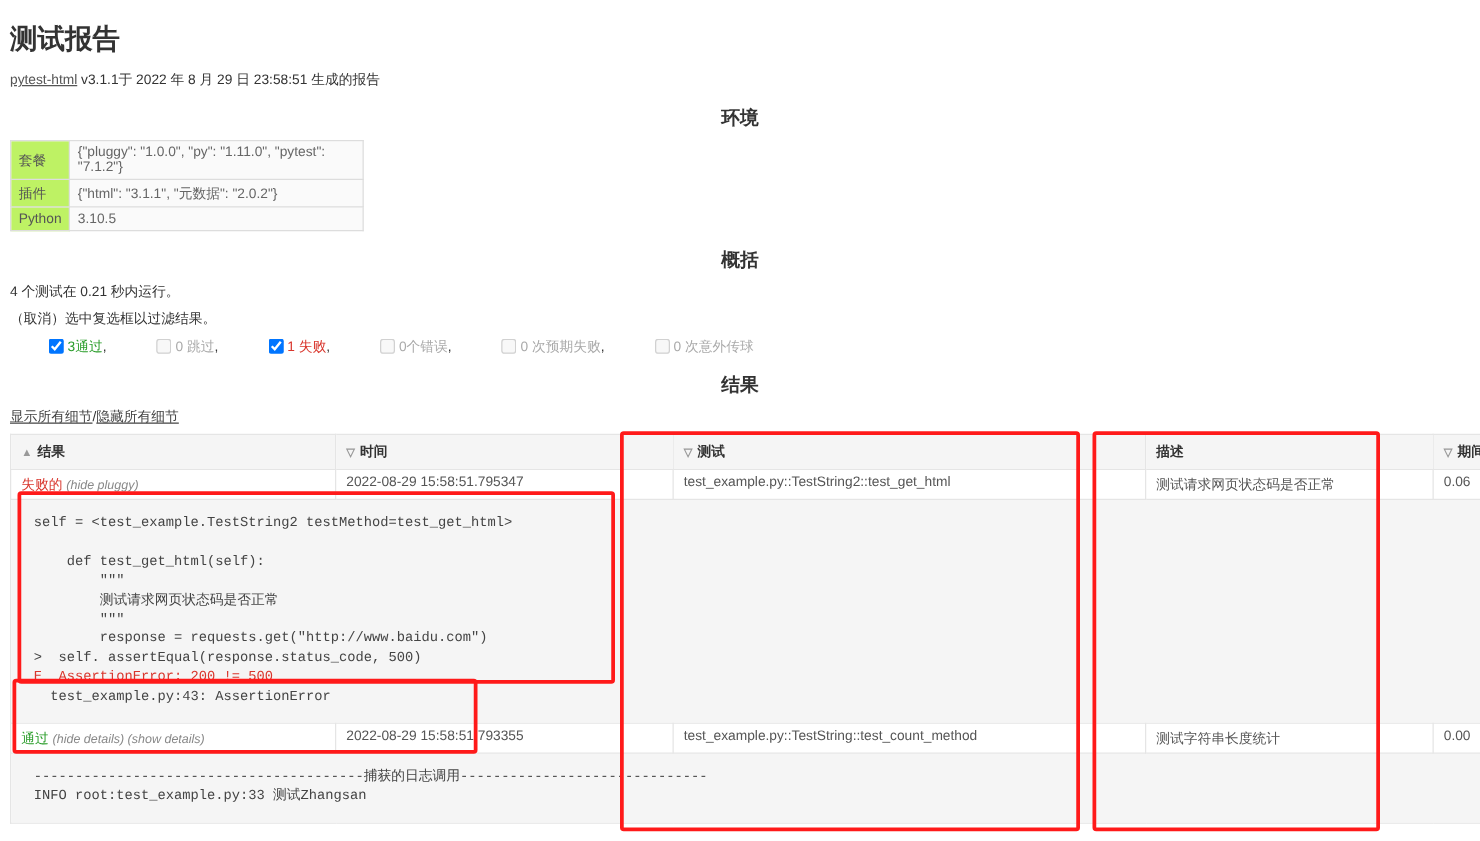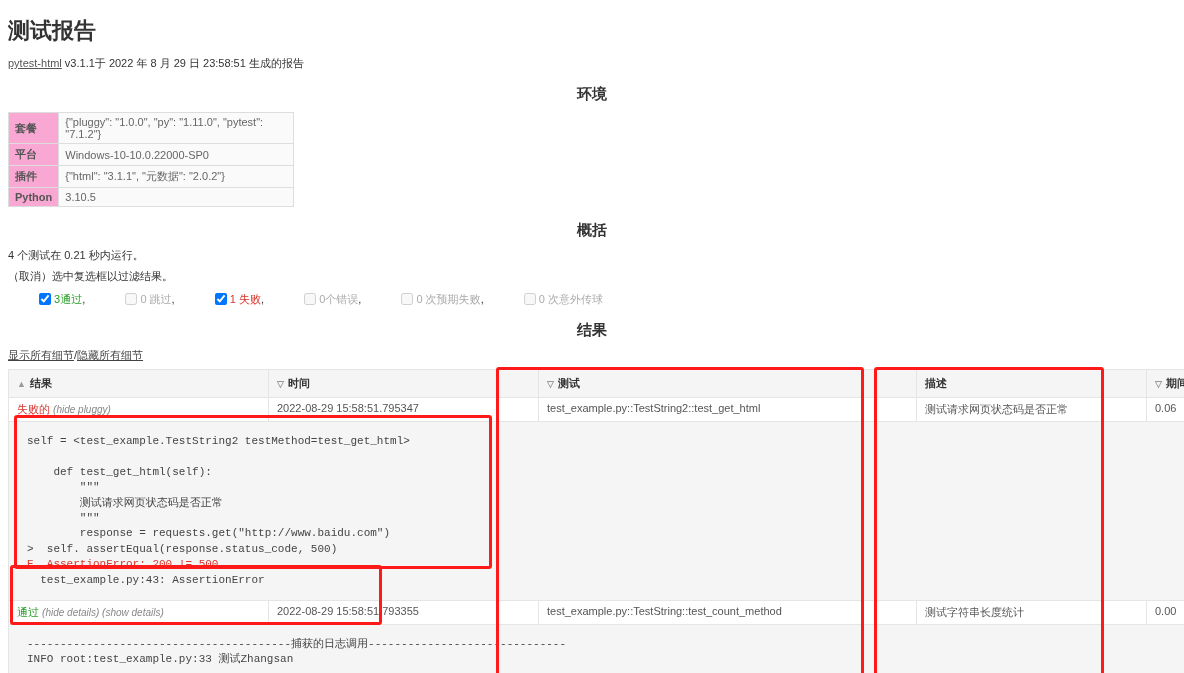--- a/index.html
+++ b/index.html
@@ -3,21 +3,21 @@
 <meta charset="utf-8">
 <style>
 * { box-sizing: border-box; margin: 0; padding: 0; }
 body { font-family: Arial, "Microsoft YaHei", sans-serif; font-size: 12px; color: #333; background: #fff; padding: 8px; width: 1184px; }
 h1 { font-size: 22px; font-weight: bold; margin: 8px 0 10px 0; }
 h2 { font-size: 15px; font-weight: bold; margin: 14px 0 8px 0; text-align: center; }
 .gen-line { font-size: 11px; margin-bottom: 4px; }
 .gen-line a { color: #555; text-decoration: underline; }
 .env-table { border-collapse: collapse; margin: 4px 0; }
 .env-table td, .env-table th { border: 1px solid #ddd; padding: 3px 6px; font-size: 11px; text-align: left; }
-.env-table th { background: #f9a8d4; font-weight: bold; color: #555; width: 45px; }
+.env-table th { background: #bef264; font-weight: normal; color: #555; width: 45px; }
 .env-table td { background: #fafafa; color: #666; width: 235px; }
 .summary-line { font-size: 11px; margin: 6px 0; }
 .filter-line { font-size: 11px; margin: 8px 0; }
 .filter-item { margin-right: 6px; padding-left: 31px; }
 .cb { width: 12px; height: 12px; vertical-align: -2px; }
 .pass { color: #2a9d2a; }
 .skip { color: #d4a017; }
 .fail { color: #d9362d; }
 .err { color: #666; }
 .xf, .xp { color: #888; }
@@ -51,24 +51,20 @@
   <a href="#">pytest-html</a>
   <span>v3.1.1于 2022 年 8 月 29 日 23:58:51 生成的报告</span>
 </div>
 
 <h2>环境</h2>
 <table class="env-table">
   <tbody>
       <tr>
         <th>套餐</th>
         <td>{"pluggy": "1.0.0", "py": "1.11.0", "pytest": "7.1.2"}</td>
-      </tr>
-  <tr>
-        <th>平台</th>
-        <td>Windows-10-10.0.22000-SP0</td>
       </tr>
   <tr>
         <th>插件</th>
         <td>{"html": "3.1.1", "元数据": "2.0.2"}</td>
       </tr>
   <tr>
         <th>Python</th>
         <td>3.10.5</td>
       </tr>
 </tbody>

